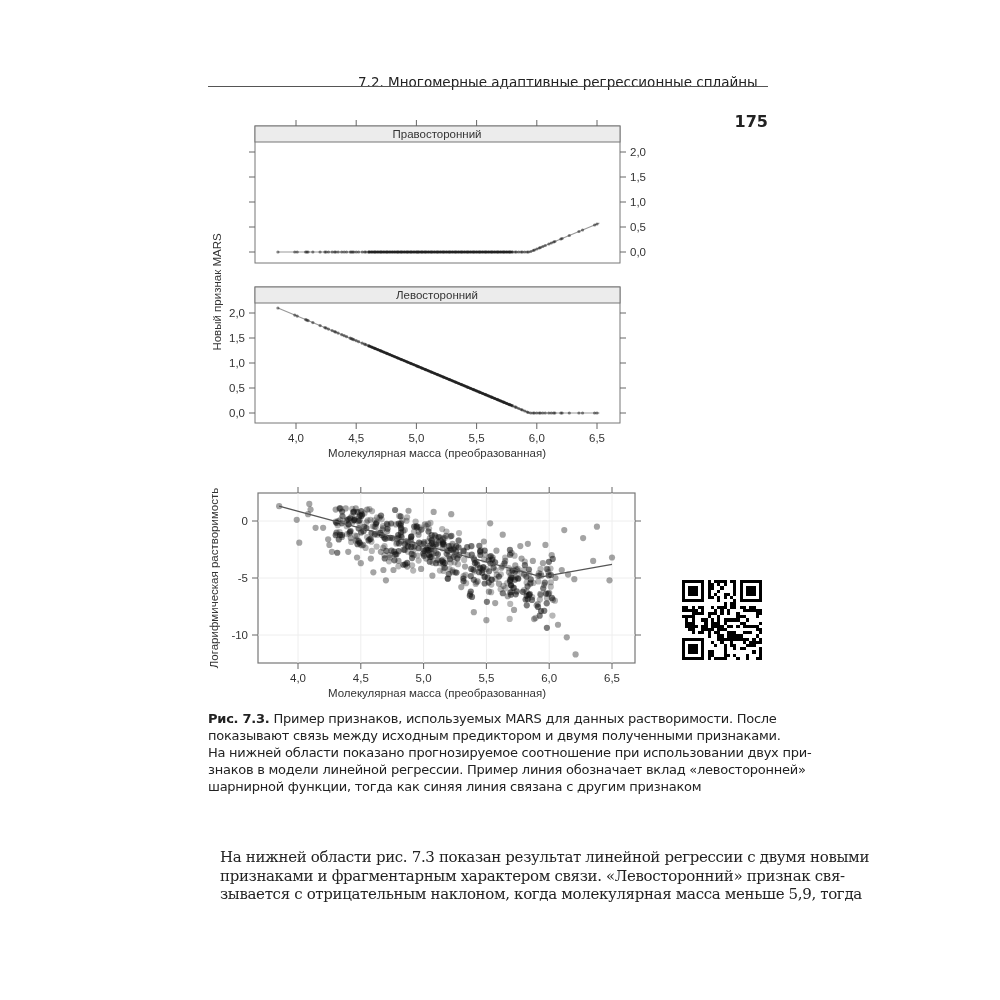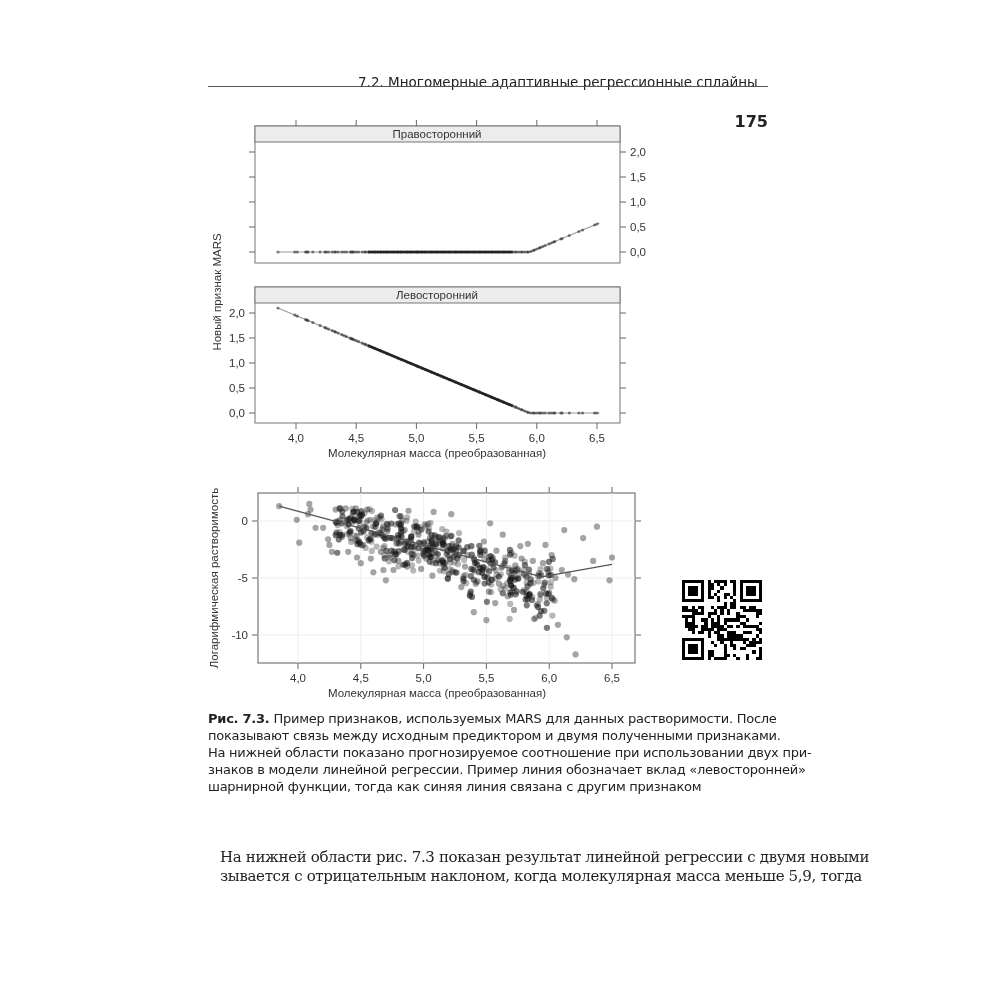--- a/index.html
+++ b/index.html
@@ -1186,14 +1186,15 @@
 <div class="caption">
   <span class="line"><b>Рис. 7.3.</b><span> Пример признаков, используемых MARS для данных растворимости. После</span></span>
   <span class="line">показывают связь между исходным предиктором и двумя полученными признаками.</span>
   <span class="line">На нижней области показано прогнозируемое соотношение при использовании двух при-</span>
   <span class="line">знаков в модели линейной регрессии. Пример линия обозначает вклад «левосторонней»</span>
   <span class="line">шарнирной функции, тогда как синяя линия связана с другим признаком</span>
 </div>
 
 <div class="body-text">
   <span class="line">На нижней области рис. 7.3 показан результат линейной регрессии с двумя новыми</span>
+  <span class="line">признаками и фрагментарным характером связи. «Левосторонний» признак свя-</span>
   <span class="line">зывается с отрицательным наклоном, когда молекулярная масса меньше 5,9, тогда</span>
 </div>
 
 </body></html>

